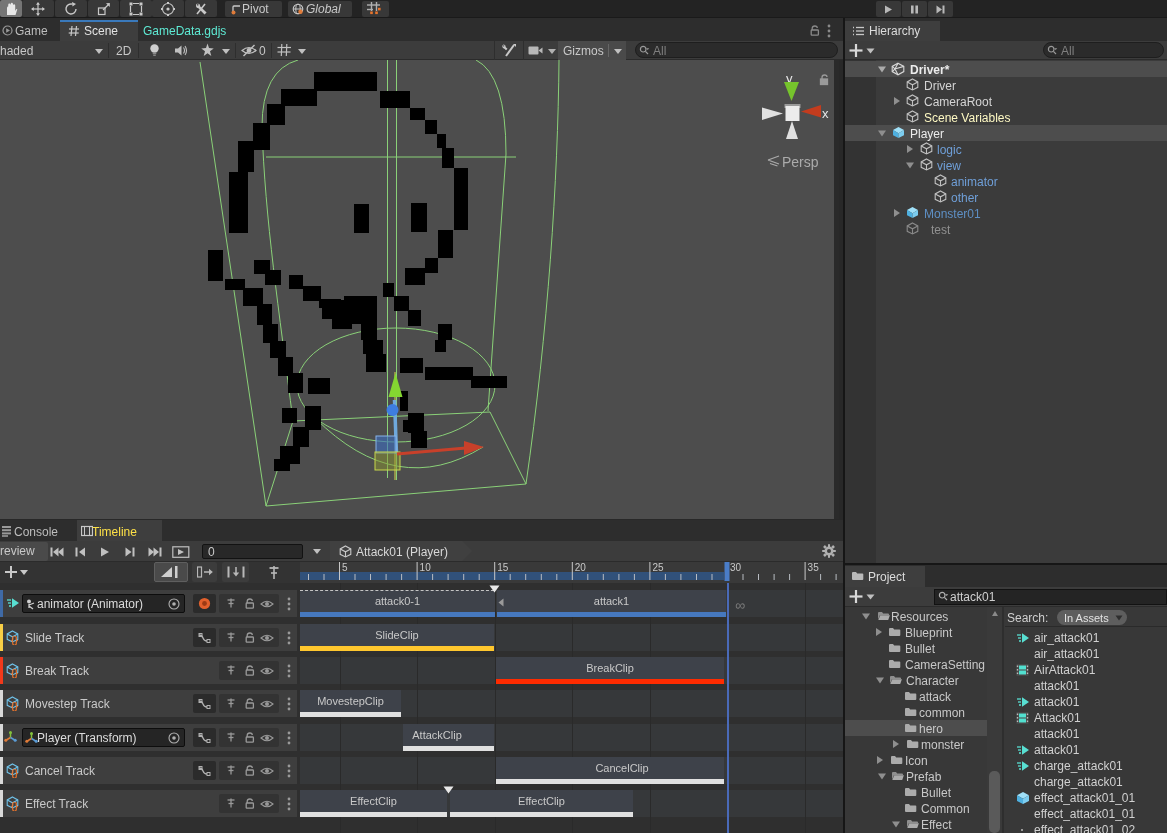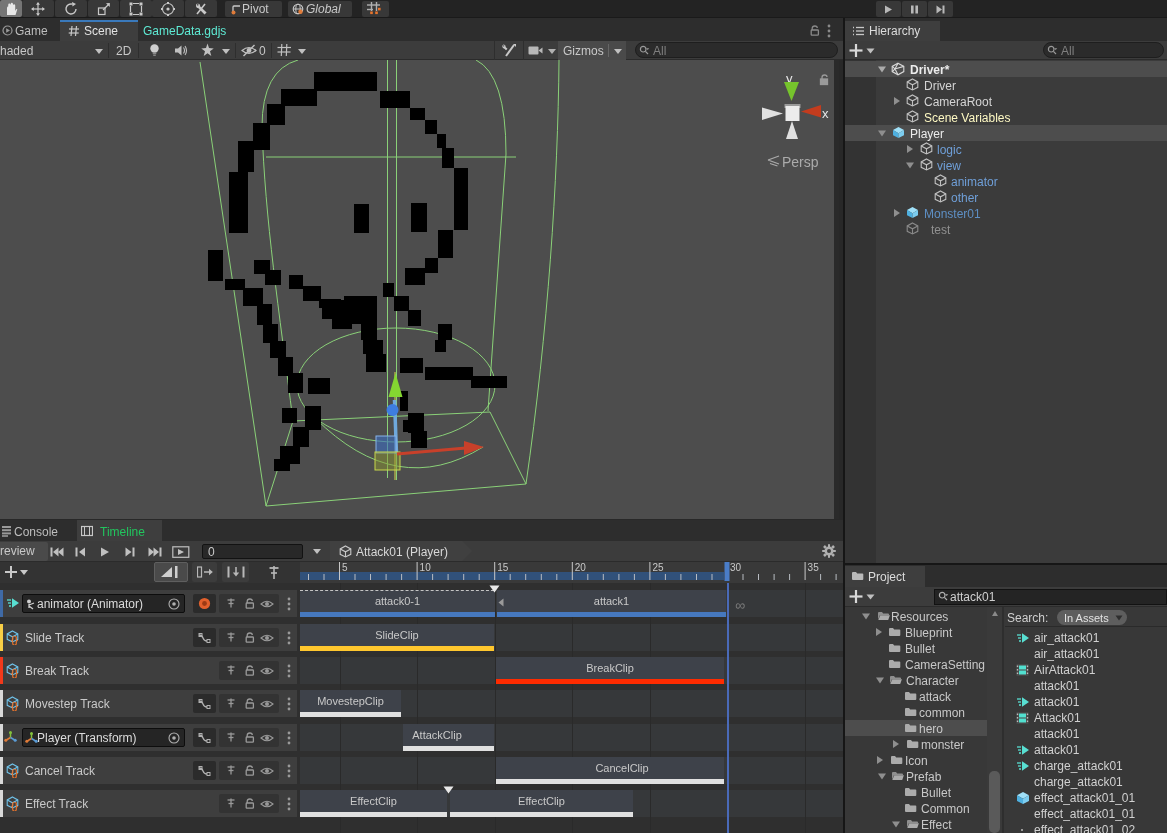--- a/index.html
+++ b/index.html
@@ -309,21 +309,21 @@
         <rect x="0" y="9.2" width="6" height="1.6"></rect>
       </g>
     </svg>
     <div class="ab t12" style="left:14px;top:525px;color:#bdbdbd">Console</div>
     <div class="ab" style="left:77px;top:520px;width:85px;height:21px;background:#3e3e3e"></div>
     <svg class="ab" style="left:81px;top:525px" width="12" height="12" viewBox="0 0 12 12">
       <rect x="0.5" y="1.5" width="11" height="9" fill="none" stroke="#c8c8c8" stroke-width="1.2"></rect>
       <line x1="3.5" y1="1.5" x2="3.5" y2="10.5" stroke="#c8c8c8"></line>
       <line x1="8.5" y1="1.5" x2="8.5" y2="10.5" stroke="#c8c8c8"></line>
     </svg>
-    <div class="ab t12" style="left:100px;top:525px;color:#22c55e">Timeline</div>
+    <div class="ab t12" style="left:92px;top:525px;color:#fde047">Timeline</div>
     <div class="ab" style="left:0px;top:541px;width:843px;height:21px;background:#3c3c3c;border-bottom:1px solid #2b2b2b"></div>
     <div class="ab" style="left:-6px;top:542px;width:54px;height:19px;background:#4a4a4a;border-radius:2px"></div>
     <div class="ab t12" style="left:-8px;top:544px;">Preview</div>
     <svg class="ab" style="left:50px;top:547px" width="14" height="10" viewBox="0 0 14 10">
       <rect x="0.5" y="0.5" width="2" height="9" fill="#c0c0c0"></rect>
       <polygon points="8.5,0.5 3,5 8.5,9.5" fill="#c0c0c0"></polygon>
       <polygon points="13.5,0.5 8,5 13.5,9.5" fill="#c0c0c0"></polygon>
     </svg>
     <svg class="ab" style="left:75px;top:547px" width="11" height="10" viewBox="0 0 11 10">
       <rect x="0.5" y="0.5" width="2" height="9" fill="#c0c0c0"></rect>

